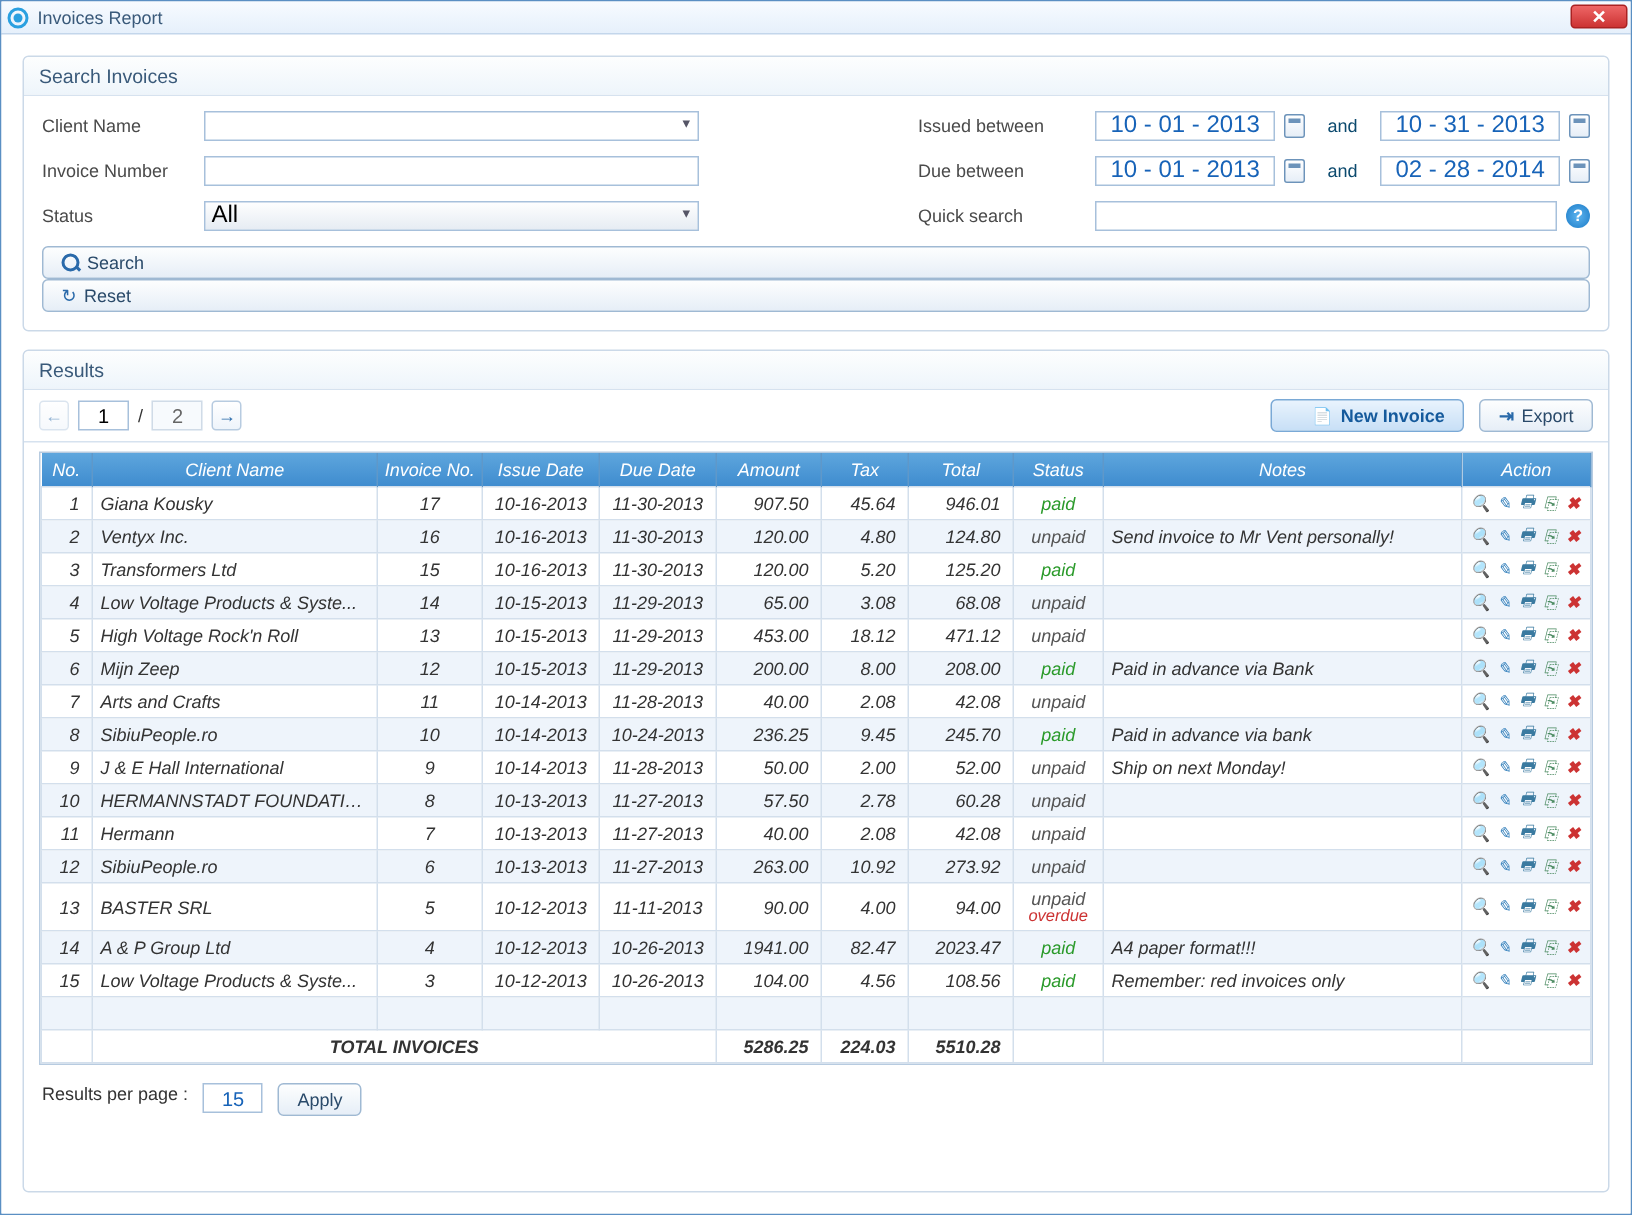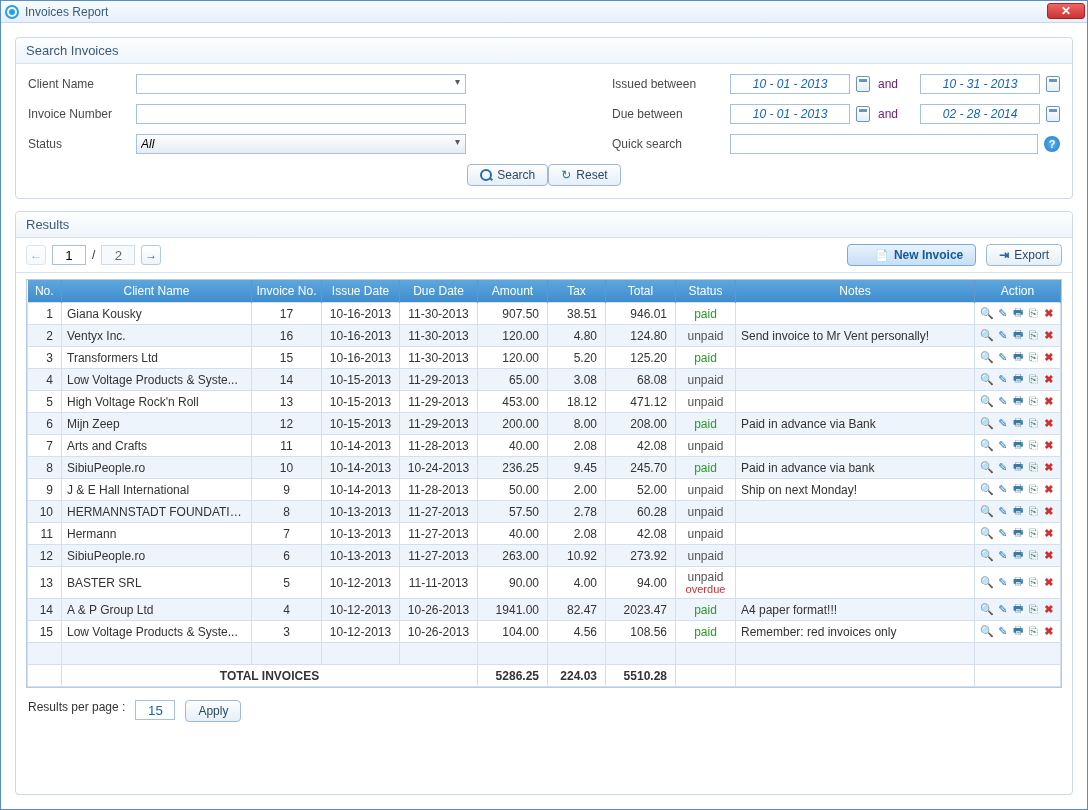--- a/index.html
+++ b/index.html
@@ -9,45 +9,45 @@
   .titlebar .app-icon { width: 14px; height: 14px; border: 2px solid #2aa0e0; border-radius: 50%; margin-right: 6px; position: relative; }
   .titlebar .app-icon:after { content: ''; position: absolute; width: 6px; height: 6px; background: #2aa0e0; border-radius: 50%; left: 2px; top: 2px; }
   .titlebar .title { font-size: 12px; color: #3a5a7a; }
   .titlebar .close { position: absolute; right: 2px; top: 2px; width: 38px; height: 16px; background: linear-gradient(#e66,#c33); border: 1px solid #a22; border-radius: 3px; display: flex; align-items: center; justify-content: center; color: #fff; font-weight: bold; cursor: pointer; }
   .content { flex: 1; padding: 14px; background: #fff; overflow: hidden; display: flex; flex-direction: column; gap: 12px; }
   .panel { border: 1px solid #cbd9e8; border-radius: 4px; background: #fff; }
   .panel-head { background: linear-gradient(#fdfefe,#eef5fb); border-bottom: 1px solid #d6e2ef; padding: 5px 10px; font-size: 13px; color: #3a5a7a; border-radius: 4px 4px 0 0; }
   .search-body { padding: 10px 12px 12px; }
   .search-grid { display: grid; grid-template-columns: 100px 330px 1fr 110px 140px 34px 140px; column-gap: 8px; row-gap: 10px; align-items: center; }
   label { color: #4a4a4a; font-size: 12px; }
-  .input, .select { height: 20px; border: 1px solid #a7c0db; background: #fff; padding: 1px 4px; font-size: 12px; width: 100%; font-style: italic; }
+  .input, .select { height: 20px; border: 1px solid #a7c0db; background: #fff; padding: 1px 4px; font-size: 16px; width: 100%; }
   .select { background: linear-gradient(#fefefe,#e6ecf3); }
   .combo { position: relative; }
   .combo:after { content: '▾'; position: absolute; right: 6px; top: 2px; font-size: 10px; color: #556; pointer-events: none; }
   .date { color: #1763b8; text-align: center; font-weight: 500; }
   .cal-icon { width: 16px; height: 16px; display: inline-block; border: 1px solid #6c93ba; border-radius: 2px; position: relative; background: linear-gradient(#fff,#e6eef7); cursor: pointer; vertical-align: middle; }
   .cal-icon:before { content: ''; position: absolute; top: 2px; left: 2px; right: 2px; height: 3px; background: #6c93ba; }
-  .and-label { color: #701a75; }
+  .and-label { text-align: center; color: #0c4a6e; }
   .help-icon { width: 16px; height: 16px; border-radius: 50%; background: radial-gradient(#5db4ef,#1b7bc7); color: #fff; display: inline-flex; align-items: center; justify-content: center; font-weight: bold; cursor: pointer; font-size: 11px; }
-  .btn-row { display: flex; justify-content: center; margin-top: 10px; }
+  .btn-row { display: flex; justify-content: center; margin-top: 10px; flex-direction: column; }
   .btn { border: 1px solid #9fb9d3; border-radius: 4px; background: linear-gradient(#fdfefe,#e6eef7); padding: 3px 12px; font-size: 12px; color: #2a4a6a; cursor: pointer; display: inline-flex; align-items: center; gap: 5px; }
   .icon-search:before { content: ''; display: inline-block; width: 8px; height: 8px; border: 2px solid #2a6aaa; border-radius: 50%; margin-right: 0; }
   .icon-search { position: relative; width: 12px; height: 12px; display: inline-block; }
   .icon-search:after { content: ''; position: absolute; width: 4px; height: 2px; background: #2a6aaa; transform: rotate(45deg); right: -1px; bottom: 1px; }
   .icon-reset:before { content: '↻'; color: #2a6aaa; }
   .results-top { display: flex; align-items: center; padding: 6px 10px; gap: 6px; border-bottom: 1px solid #d6e2ef; }
   .pager-arrow { width: 20px; height: 20px; border: 1px solid #b7cbe0; border-radius: 3px; background: linear-gradient(#fff,#eef4fb); display: inline-flex; align-items: center; justify-content: center; cursor: pointer; color: #2a6aaa; }
   .pager-arrow.disabled { opacity: 0.5; cursor: default; }
   .page-cur { width: 34px; height: 20px; border: 1px solid #a7c0db; text-align: center; }
   .page-tot { width: 34px; height: 20px; border: 1px solid #d0dbe7; text-align: center; background: #f7fafd; color: #666; }
   .top-actions { margin-left: auto; display: flex; gap: 10px; }
   .btn-primary { background: linear-gradient(#e9f3fd,#c7dff6); border-color: #7aa9d6; color: #155a9c; font-weight: 600; padding-left: 27px; }
   .icon-new:before { content: '📄'; font-size: 11px; }
   .icon-export:before { content: '⇥'; font-weight: bold; color: #2a6aaa; }
-  .table-wrap { margin: 6px 10px 4px; border: 1px solid #b7cbe0; }
+  .table-wrap { margin: 6px 10px 4px; border: 1px solid #b7cbe0; font-style: italic; }
   table { border-collapse: collapse; width: 100%; table-layout: fixed; }
   thead th { background: linear-gradient(#5ea6dd,#3f8ccf); color: #fff; font-weight: 500; font-size: 12px; padding: 4px 4px; border-right: 1px solid #5f98c9; text-align: center; overflow: hidden; white-space: nowrap; }
   tbody td { border: 1px solid #d3dfec; padding: 3px 5px; font-size: 12px; height: 22px; overflow: hidden; text-overflow: ellipsis; white-space: nowrap; }
   tbody tr:nth-child(even) td { background: #eef4fb; }
   td.num { text-align: right; padding-right: 8px; }
   td.center { text-align: center; }
   .status-paid { color: #2a9a2a; text-align: center; }
   .status-unpaid { color: #555; }
   .status-overdue { color: #cc3333; display: block; font-size: 11px; line-height: 1; }
   .action-cell { display: flex; gap: 3px; justify-content: flex-end; align-items: center; }
@@ -178,21 +178,21 @@
             </tr>
           </thead>
           <tbody id="rows-body">
               <tr>
                 <td class="num">1</td>
                 <td>Giana Kousky</td>
                 <td class="center">17</td>
                 <td class="center">10-16-2013</td>
                 <td class="center">11-30-2013</td>
                 <td class="num">907.50</td>
-                <td class="num">38.51</td>
+                <td class="num">45.64</td>
                 <td class="num">946.01</td>
                 <td class="center"><span class="status-paid">paid</span></td>
                 <td></td>
                 <td>
                   <div class="action-cell">
                     <span class="aicon mag">🔍</span>
                     <span class="aicon edit">✎</span>
                     <span class="aicon print">🖶</span>
                     <span class="aicon copy">⎘</span>
                     <span class="aicon del">✖</span>

